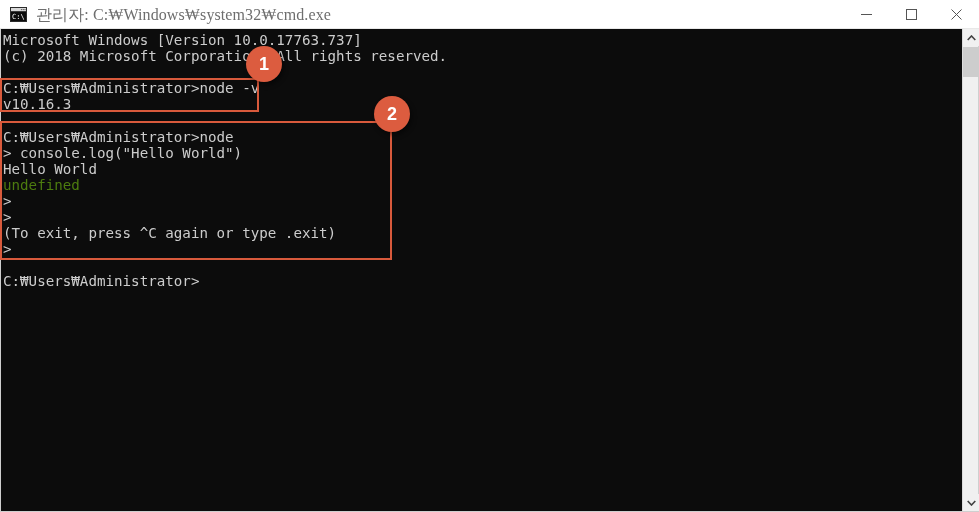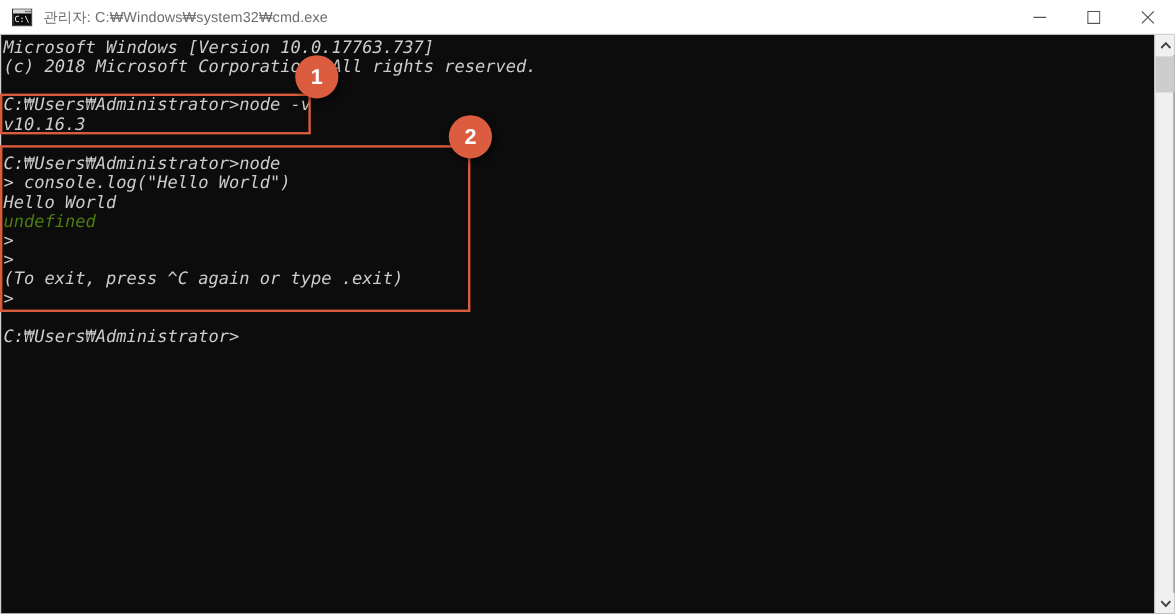--- a/index.html
+++ b/index.html
@@ -36,25 +36,26 @@
   .titlebar-icon {
     width: 17px;
     height: 15px;
     margin-left: 10px;
     margin-right: 9px;
     flex: 0 0 auto;
     position: relative;
   }
 
   .titlebar-title {
-    font-size: 12px;
+    font-size: 16px;
     color: #6e6e6e;
     white-space: nowrap;
     letter-spacing: 0.1px;
     line-height: 29px;
+    font-family: Liberation Serif, serif;
   }
 
   .window-controls {
     position: absolute;
     right: 0; top: 0;
     height: 29px;
     display: flex;
   }
 
   .winbtn {
@@ -88,21 +89,21 @@
     top: 3px;
     width: 950px;
     font-family: "DejaVu Sans Mono", "Liberation Mono", monospace;
     font-size: 14.2px;
     line-height: 16.1px;
     color: #cccccc;
     white-space: pre;
     letter-spacing: 0px;
   }
 
-  .line { height: 16.1px; white-space: pre; font-style: italic; }
+  .line { height: 16.1px; white-space: pre; }
   .line.dim { color: #4d7c0f; }
   .line.blank { color: transparent; }
 
   
   .scrollbar {
     position: absolute;
     right: 1px;
     top: 29px;
     width: 16px;
     height: 482px;

